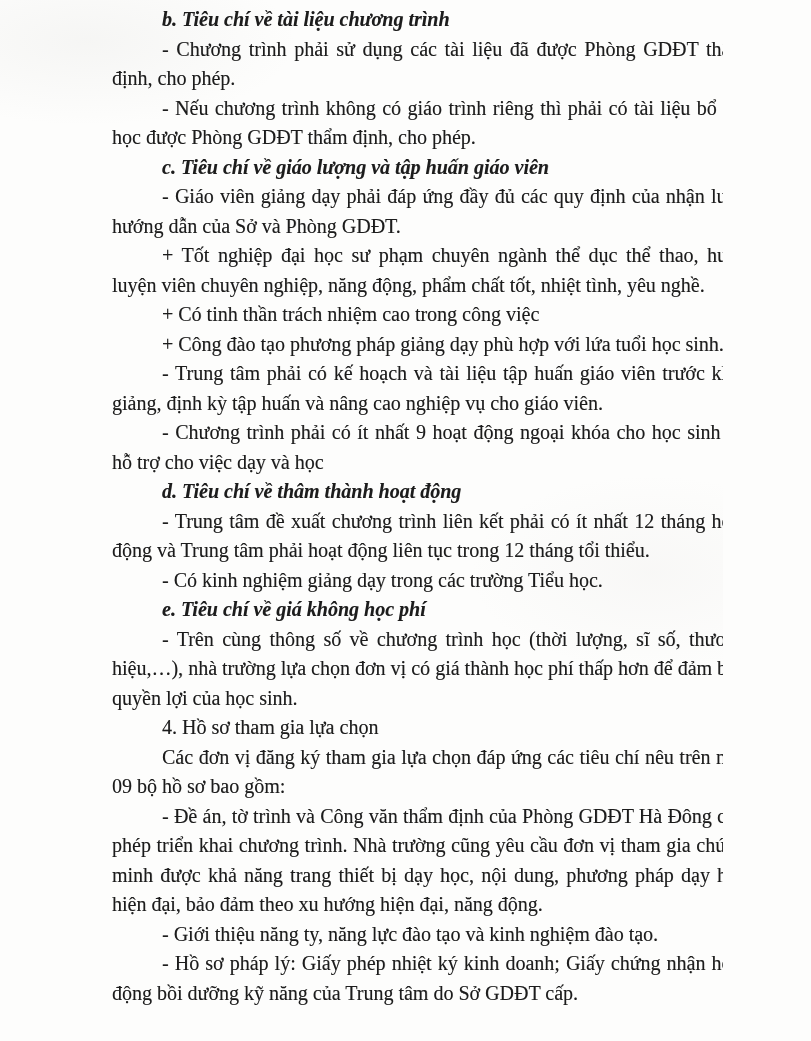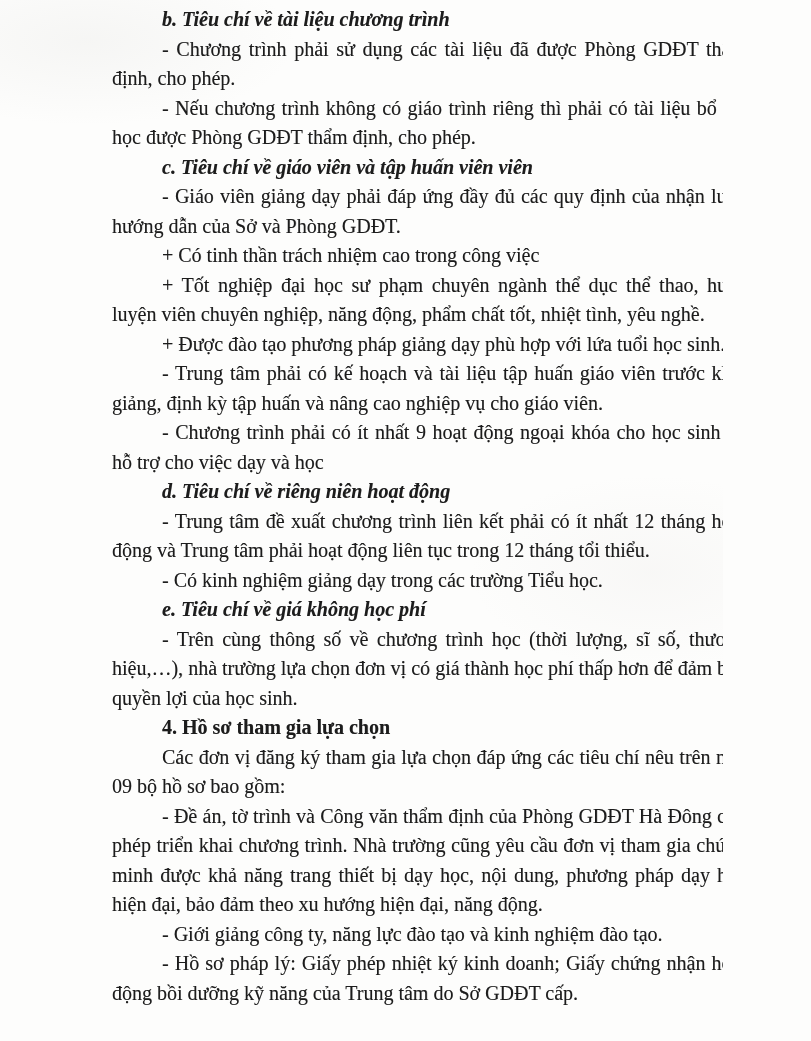--- a/index.html
+++ b/index.html
@@ -37,21 +37,21 @@
   .textblock p {
     margin: 0;
     padding: 0;
     text-indent: 50px;
   }
   p.h-italic {
     font-weight: 700;
     font-style: italic;
   }
   p.h-bold {
-    font-weight: 700;
+    font-weight: 400;
   }
   .scan-line {
     position: absolute;
     left: 804px;
     top: 726px;
     width: 2px;
     height: 152px;
     background: linear-gradient(to bottom,
       rgba(176,106,74,0) 0%,
       rgba(176,106,74,0.50) 25%,
@@ -62,32 +62,32 @@
   }
 </style>
 </head>
 <body>
 
 <div class="page">
   <div class="textblock">
     <p class="h-italic">b. Tiêu chí về tài liệu chương trình</p>
     <p class="body">- Chương trình phải sử dụng các tài liệu đã được Phòng GDĐT thẩm định, cho phép.</p>
     <p class="body">- Nếu chương trình không có giáo trình riêng thì phải có tài liệu bổ trợ học được Phòng GDĐT thẩm định, cho phép.</p>
-    <p class="h-italic">c. Tiêu chí về giáo viên và tập huấn viên viên</p>
+    <p class="h-italic">c. Tiêu chí về giáo lượng và tập huấn giáo viên</p>
     <p class="body">- Giáo viên giảng dạy phải đáp ứng đầy đủ các quy định của nhận luật, hướng dẫn của Sở và Phòng GDĐT.</p>
+    <p class="body">+ Tốt nghiệp đại học sư phạm chuyên ngành thể dục thể thao, huấn luyện viên chuyên nghiệp, năng động, phẩm chất tốt, nhiệt tình, yêu nghề.</p>
     <p class="body">+ Có tinh thần trách nhiệm cao trong công việc</p>
-    <p class="body">+ Tốt nghiệp đại học sư phạm chuyên ngành thể dục thể thao, huấn luyện viên chuyên nghiệp, năng động, phẩm chất tốt, nhiệt tình, yêu nghề.</p>
-    <p class="body">+ Được đào tạo phương pháp giảng dạy phù hợp với lứa tuổi học sinh.</p>
+    <p class="body">+ Công đào tạo phương pháp giảng dạy phù hợp với lứa tuổi học sinh.</p>
     <p class="body">- Trung tâm phải có kế hoạch và tài liệu tập huấn giáo viên trước khai giảng, định kỳ tập huấn và nâng cao nghiệp vụ cho giáo viên.</p>
     <p class="body">- Chương trình phải có ít nhất 9 hoạt động ngoại khóa cho học sinh để hỗ trợ cho việc dạy và học</p>
-    <p class="h-italic">d. Tiêu chí về riêng niên hoạt động</p>
+    <p class="h-italic">d. Tiêu chí về thâm thành hoạt động</p>
     <p class="body">- Trung tâm đề xuất chương trình liên kết phải có ít nhất 12 tháng hoạt động và Trung tâm phải hoạt động liên tục trong 12 tháng tổi thiểu.</p>
     <p class="body">- Có kinh nghiệm giảng dạy trong các trường Tiểu học.</p>
     <p class="h-italic">e. Tiêu chí về giá không học phí</p>
     <p class="body">- Trên cùng thông số về chương trình học (thời lượng, sĩ số, thương hiệu,…), nhà trường lựa chọn đơn vị có giá thành học phí thấp hơn để đảm bảo quyền lợi của học sinh.</p>
     <p class="h-bold">4. Hồ sơ tham gia lựa chọn</p>
     <p class="body">Các đơn vị đăng ký tham gia lựa chọn đáp ứng các tiêu chí nêu trên nộp 09 bộ hồ sơ bao gồm:</p>
     <p class="body">- Đề án, tờ trình và Công văn thẩm định của Phòng GDĐT Hà Đông cho phép triển khai chương trình. Nhà trường cũng yêu cầu đơn vị tham gia chứng minh được khả năng trang thiết bị dạy học, nội dung, phương pháp dạy học hiện đại, bảo đảm theo xu hướng hiện đại, năng động.</p>
-    <p class="body">- Giới giảng công ty, năng lực đào tạo và kinh nghiệm đào tạo.</p>
+    <p class="body">- Giới thiệu năng ty, năng lực đào tạo và kinh nghiệm đào tạo.</p>
     <p class="body">- Hồ sơ pháp lý: Giấy phép nhiệt ký kinh doanh; Giấy chứng nhận hoạt động bồi dưỡng kỹ năng của Trung tâm do Sở GDĐT cấp.</p>
   </div>
   <div class="scan-line"></div>
 </div>
 
 </body></html>

